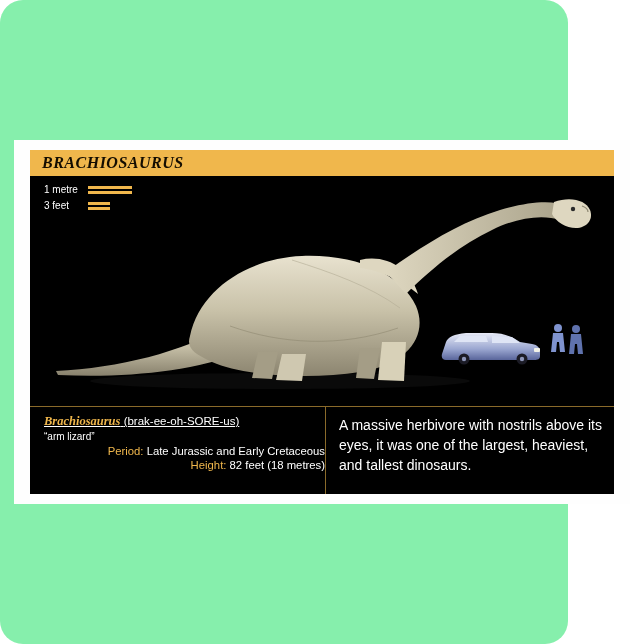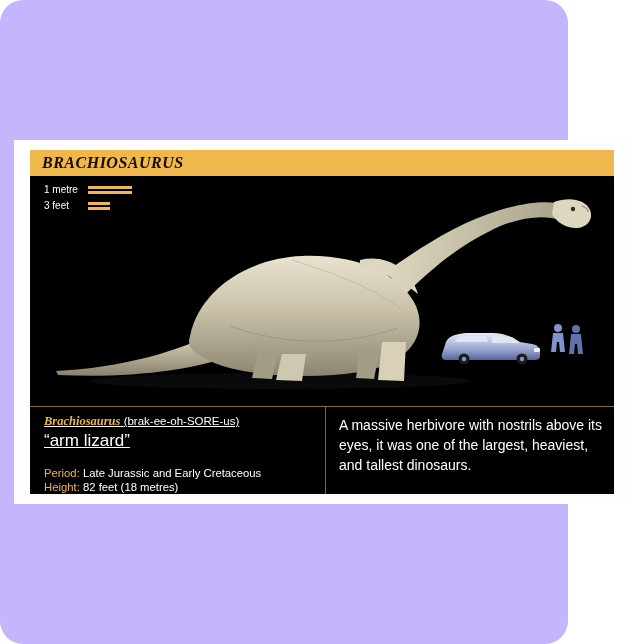--- a/index.html
+++ b/index.html
@@ -10,21 +10,21 @@
     width: 644px;
     height: 644px;
     background: #ffffff;
     font-family: "Liberation Sans", sans-serif;
     overflow: hidden;
   }
   .stage {
     position: relative;
     width: 568px;
     height: 644px;
-    background: #c4b5fd;
+    background: #86efac;
     border-radius: 23px;
   }
   
   .poster {
     position: absolute;
     left: 14px;
     top: 140px;
     width: 616px;
     height: 364px;
     background: #fefefe;
@@ -152,28 +152,28 @@
   }
   .l1 .sci {
     font-family: "Liberation Serif", serif;
     font-style: italic;
     font-weight: bold;
     color: #f0b74c;
     font-size: 12.5px;
   }
   .l2 {
     color: #ffffff;
-    font-size: 17px;
-    margin-bottom: 16px;
-    text-decoration: underline;
+    font-size: 10px;
+    margin-bottom: 3px;
   }
   .kv {
     font-size: 11.3px;
     margin-bottom: 2px;
     color: #ffffff;
+    text-align: right;
   }
   .kv .k {
     color: #f0b74c;
   }
 </style>
 </head>
 <body>
 
 <div class="stage">
 

